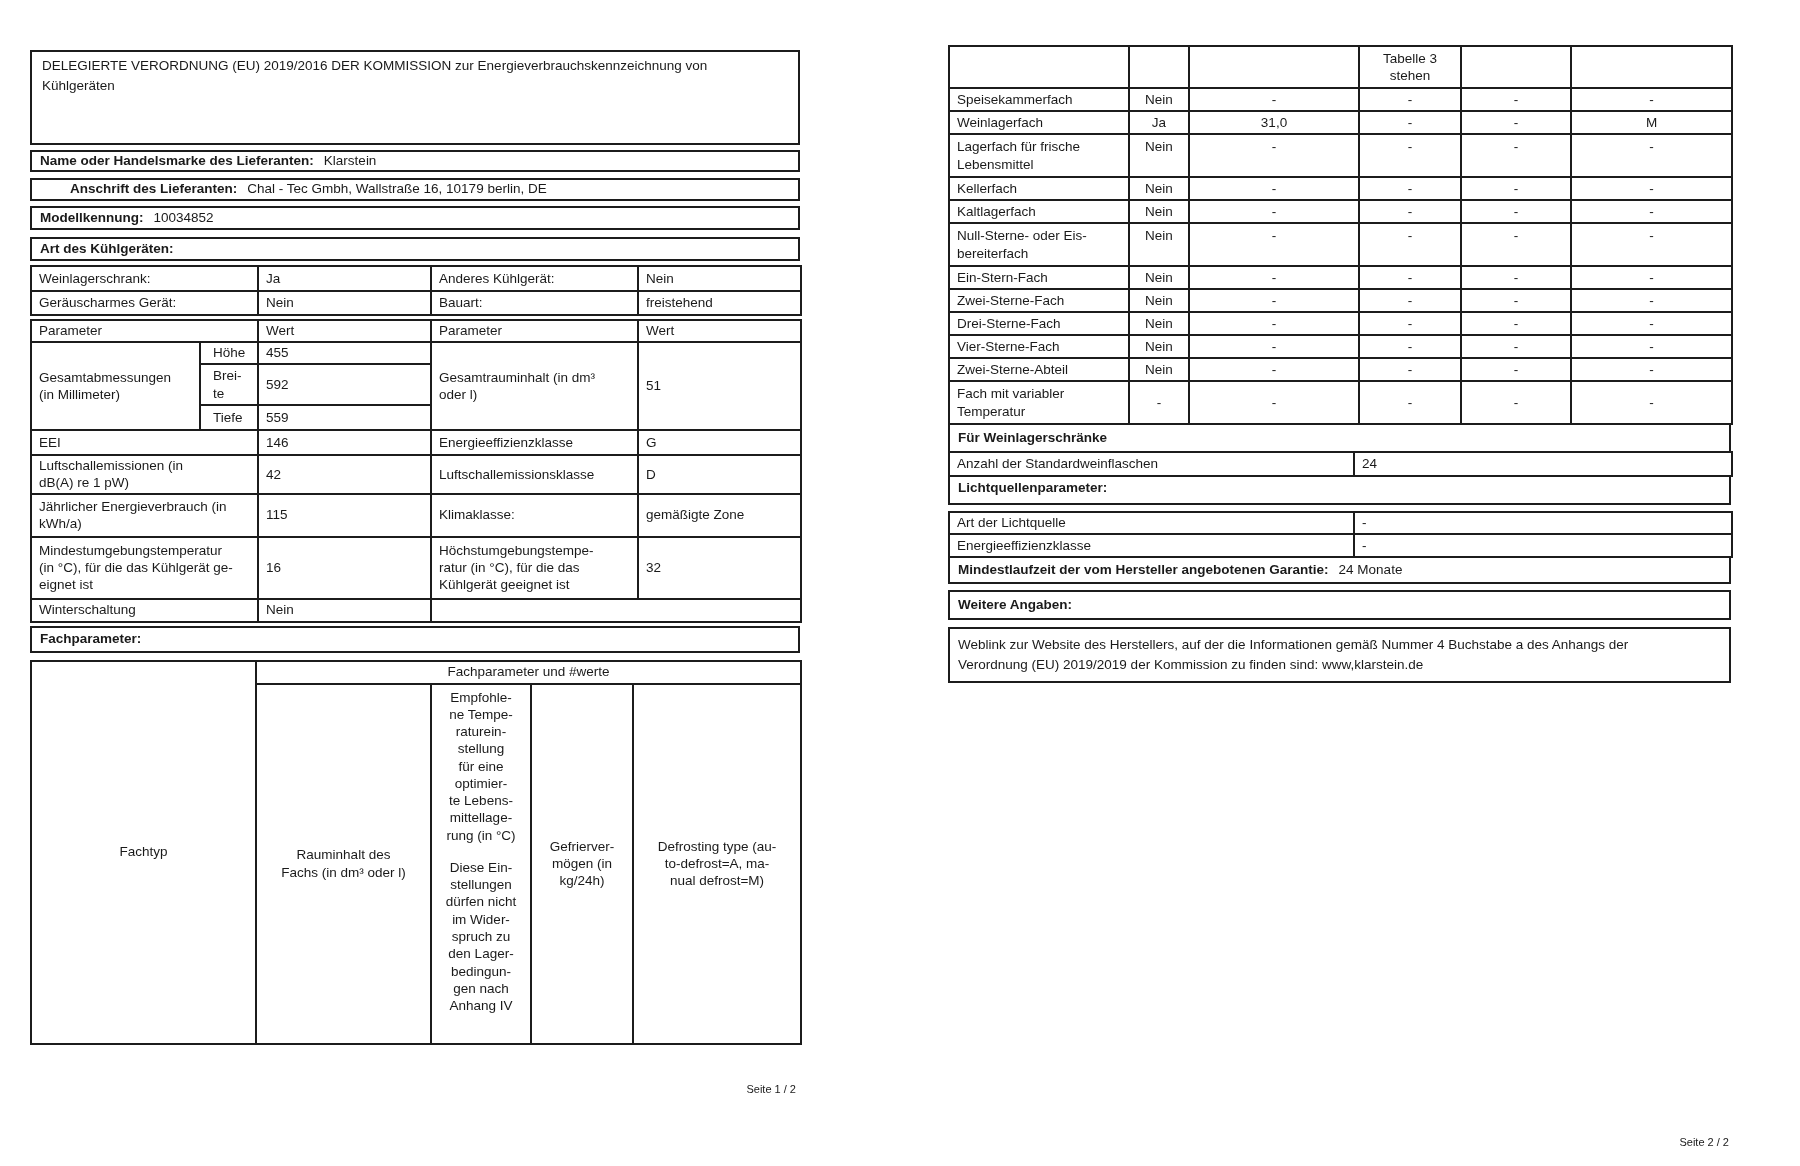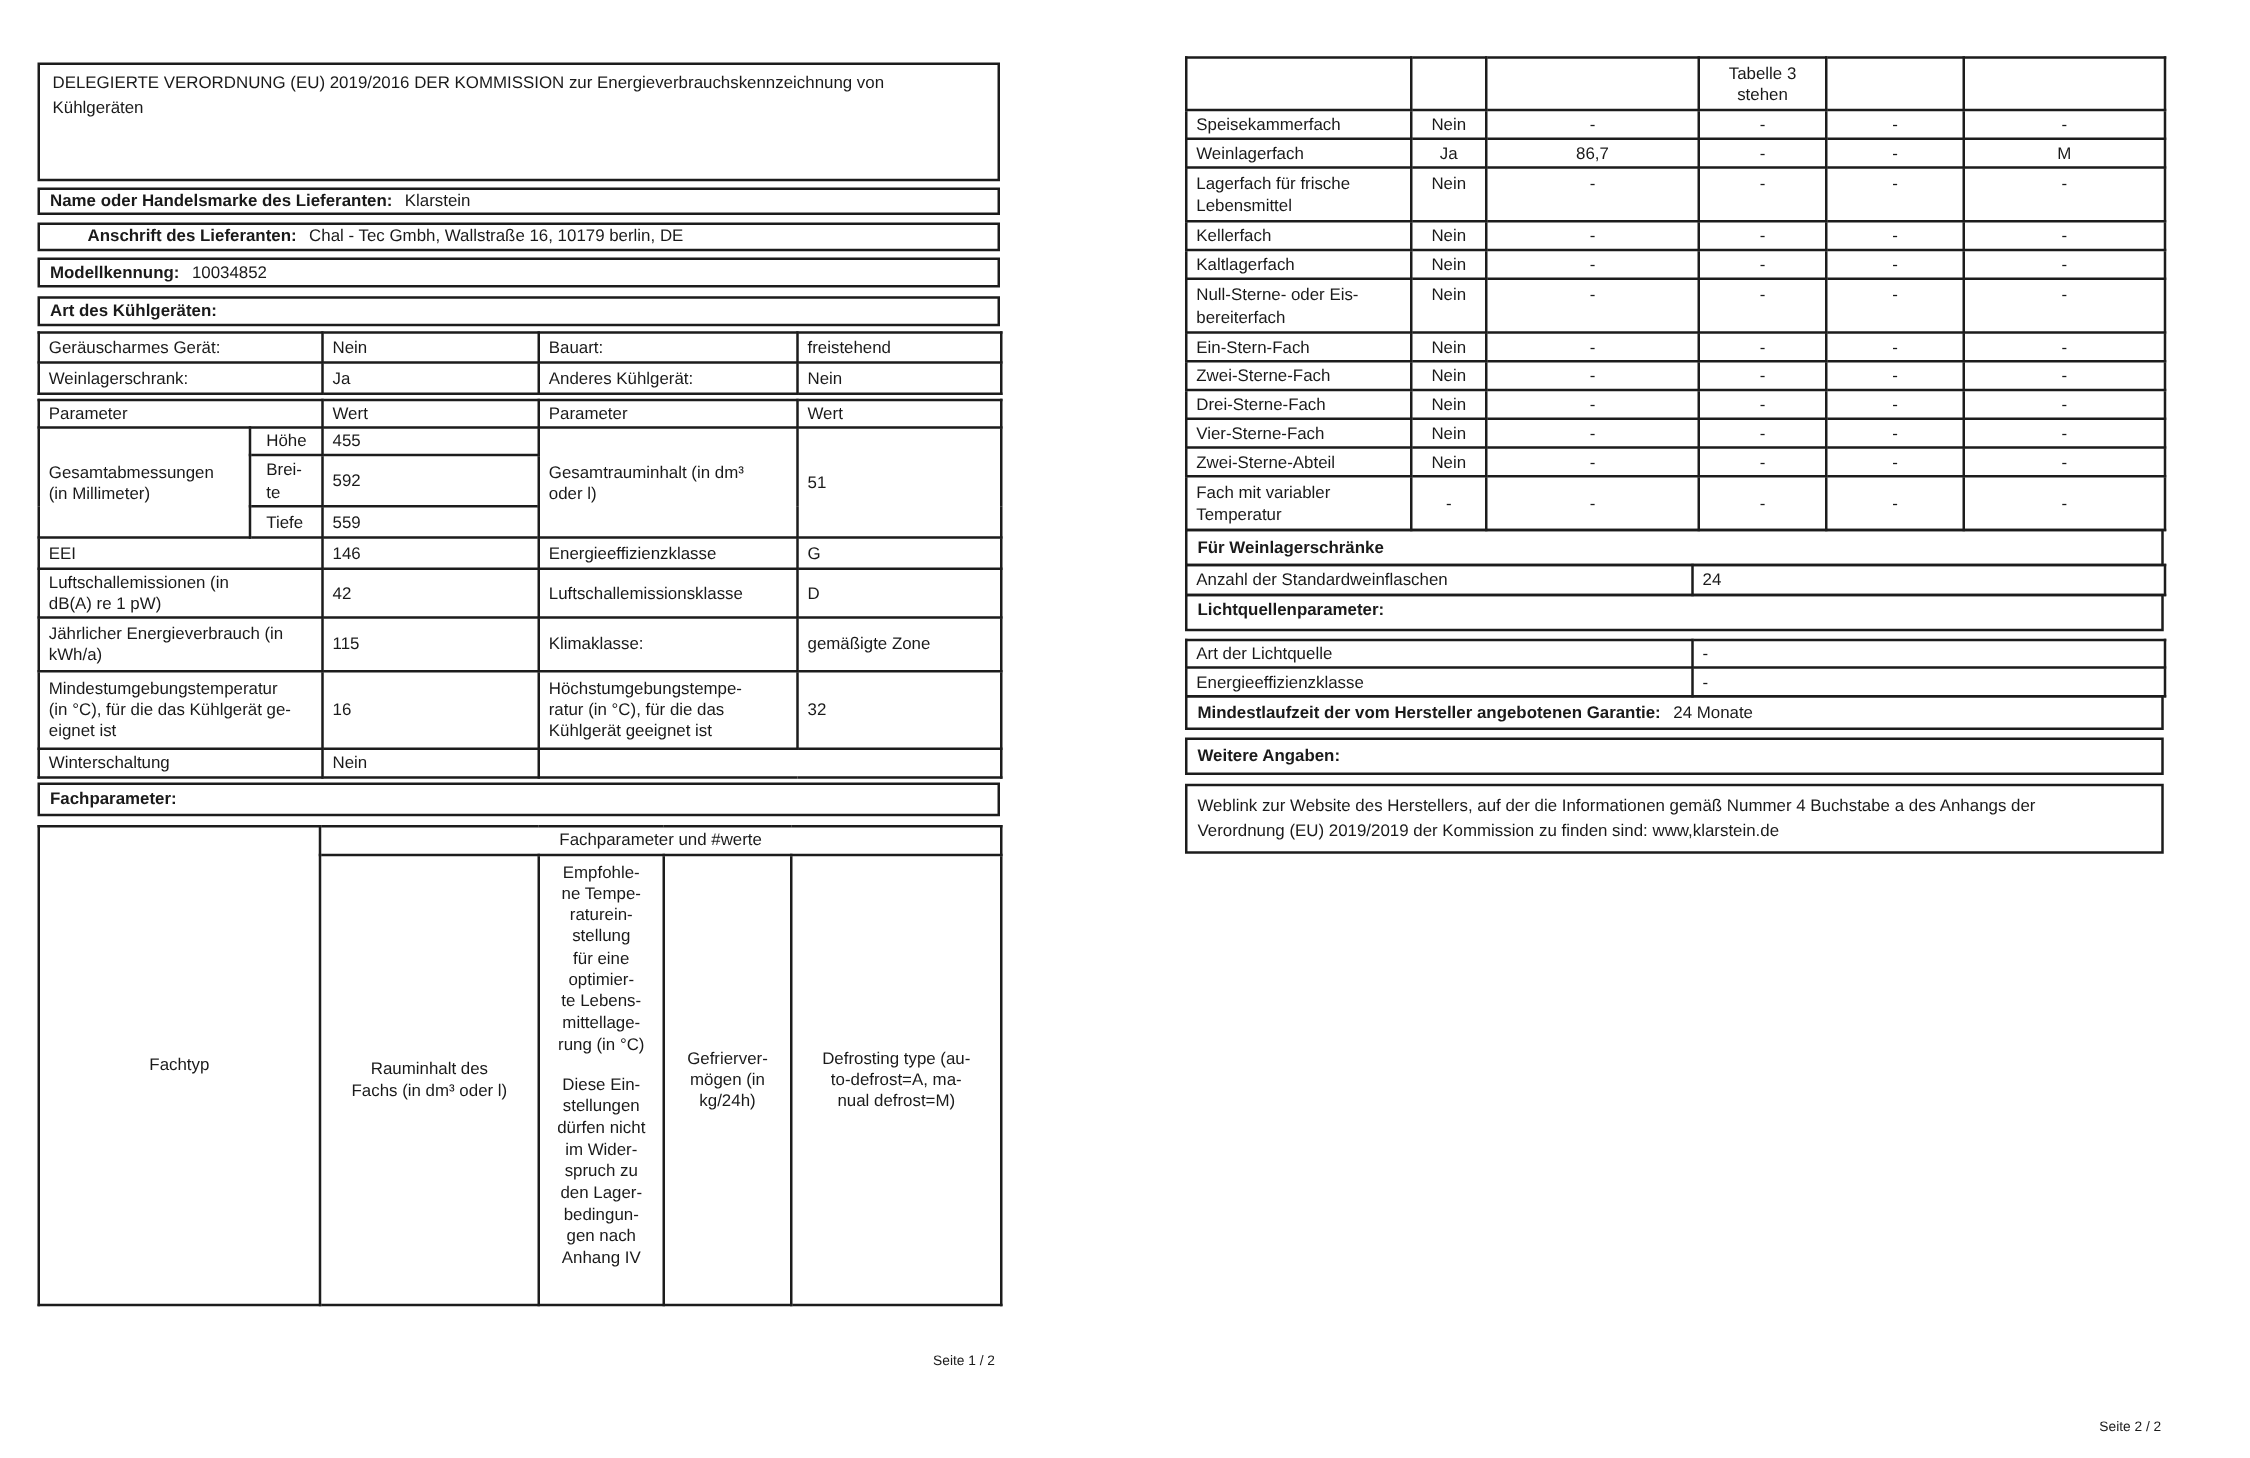--- a/index.html
+++ b/index.html
@@ -64,31 +64,31 @@
     </div>
 
     <table class="gap3" style="margin-bottom:3px;">
       <colgroup>
           <col style="width:227px">
           <col style="width:173px">
           <col style="width:207px">
           <col style="width:163px">
         </colgroup>
       <tbody>
-          <tr style="height:24px;">
+          <tr style="height:25px;">
+        <td>Weinlagerschrank:</td>
+        <td>Ja</td>
+        <td>Anderes Kühlgerät:</td>
+        <td>Nein</td>
+      </tr>
+      <tr style="height:24px;">
         <td>Geräuscharmes Gerät:</td>
         <td>Nein</td>
         <td>Bauart:</td>
         <td>freistehend</td>
-      </tr>
-      <tr style="height:25px;">
-        <td>Weinlagerschrank:</td>
-        <td>Ja</td>
-        <td>Anderes Kühlgerät:</td>
-        <td>Nein</td>
       </tr>
     </tbody>
       </table>
 
 
     <table class="gap3" style="margin-bottom:3px;">
       <colgroup>
           <col style="width:169px">
           <col style="width:58px">
           <col style="width:173px">
@@ -236,21 +236,21 @@
         <td class="pre">Speisekammerfach</td>
         <td class="ctr">Nein</td>
         <td class="ctr">-</td>
         <td class="ctr">-</td>
         <td class="ctr">-</td>
         <td class="ctr">-</td>
       </tr>
       <tr style="height:23px;">
         <td class="pre">Weinlagerfach</td>
         <td class="ctr">Ja</td>
-        <td class="ctr">86,7</td>
+        <td class="ctr">31,0</td>
         <td class="ctr">-</td>
         <td class="ctr">-</td>
         <td class="ctr">M</td>
       </tr>
       <tr style="height:43px;">
         <td class="pre">Lagerfach für frische
 Lebensmittel</td>
         <td class="ctr top" style="padding-top:3px;">Nein</td>
         <td class="ctr top" style="padding-top:3px;">-</td>
         <td class="ctr top" style="padding-top:3px;">-</td>

